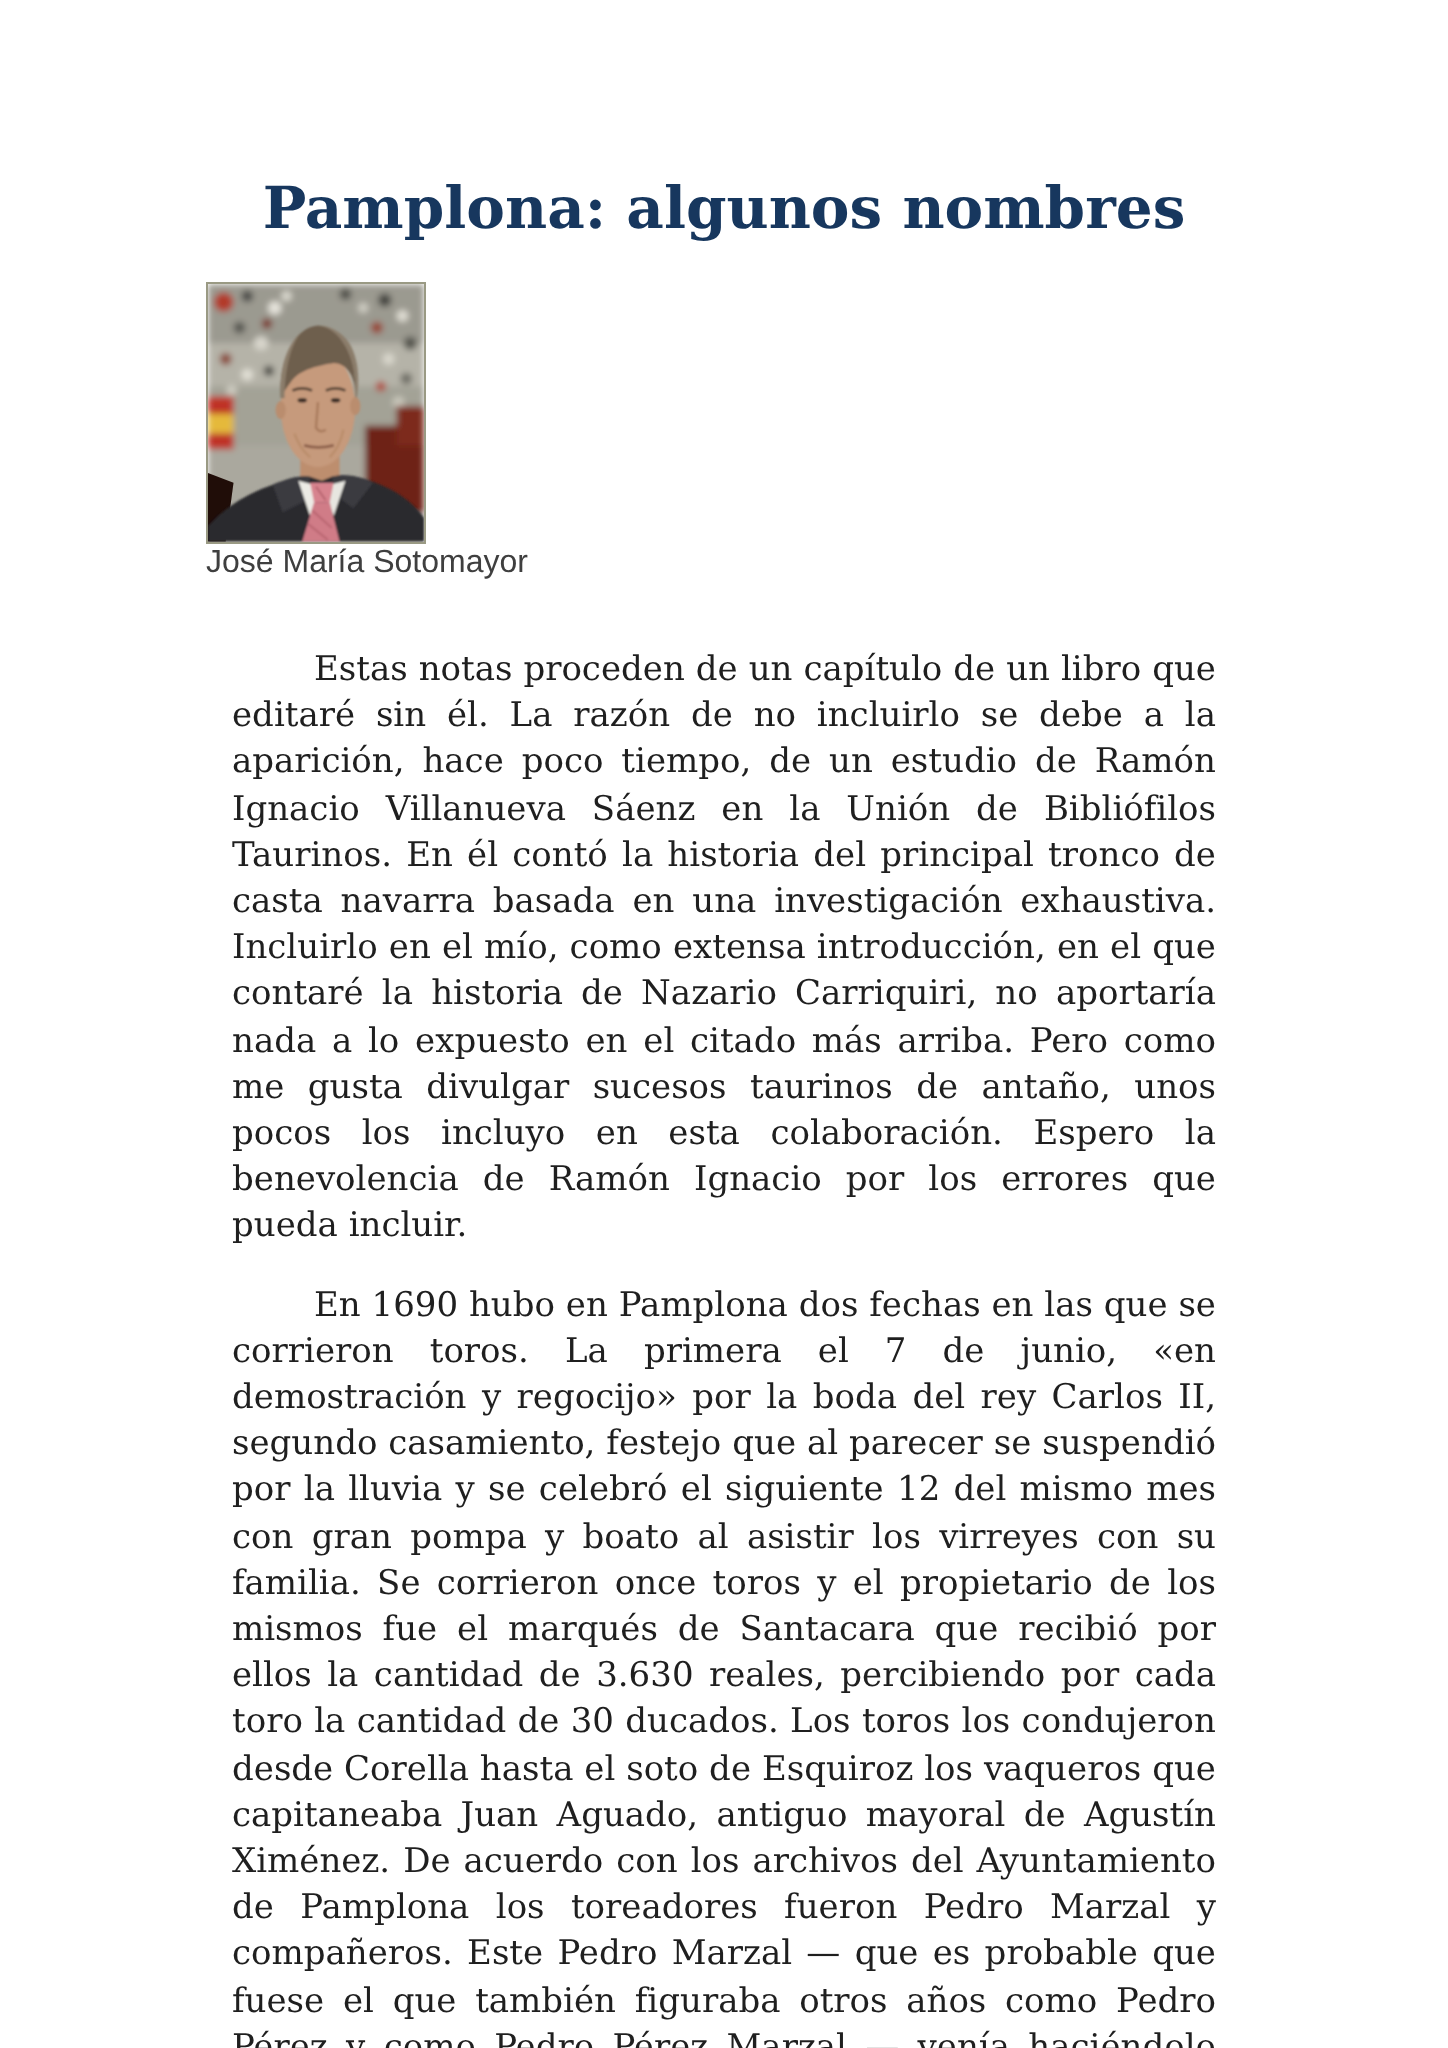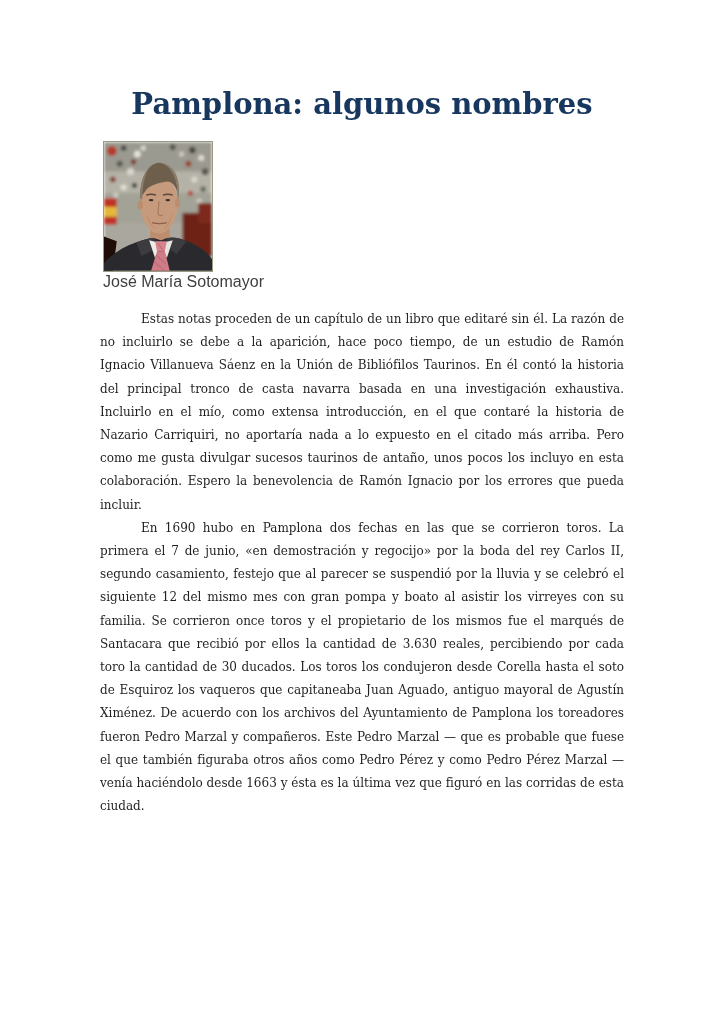--- a/index.html
+++ b/index.html
@@ -51,24 +51,24 @@
     white-space: nowrap;
   }
   .content {
     position: absolute;
     left: 100px;
     top: 308px;
     width: 524px;
     color: #1f1f1f;
   }
   .content p {
-    margin: 0;
+    margin: 16px;
     text-indent: 41px;
     text-align: justify;
-    font-size: 12px;
+    font-size: 17px;
     line-height: 23.2px;
     font-family: "DejaVu Serif", serif;
   }
 </style>
 </head>
 <body>
 
 <div class="page">
 
   <h1 class="doc-title">Pamplona: algunos nombres</h1>

